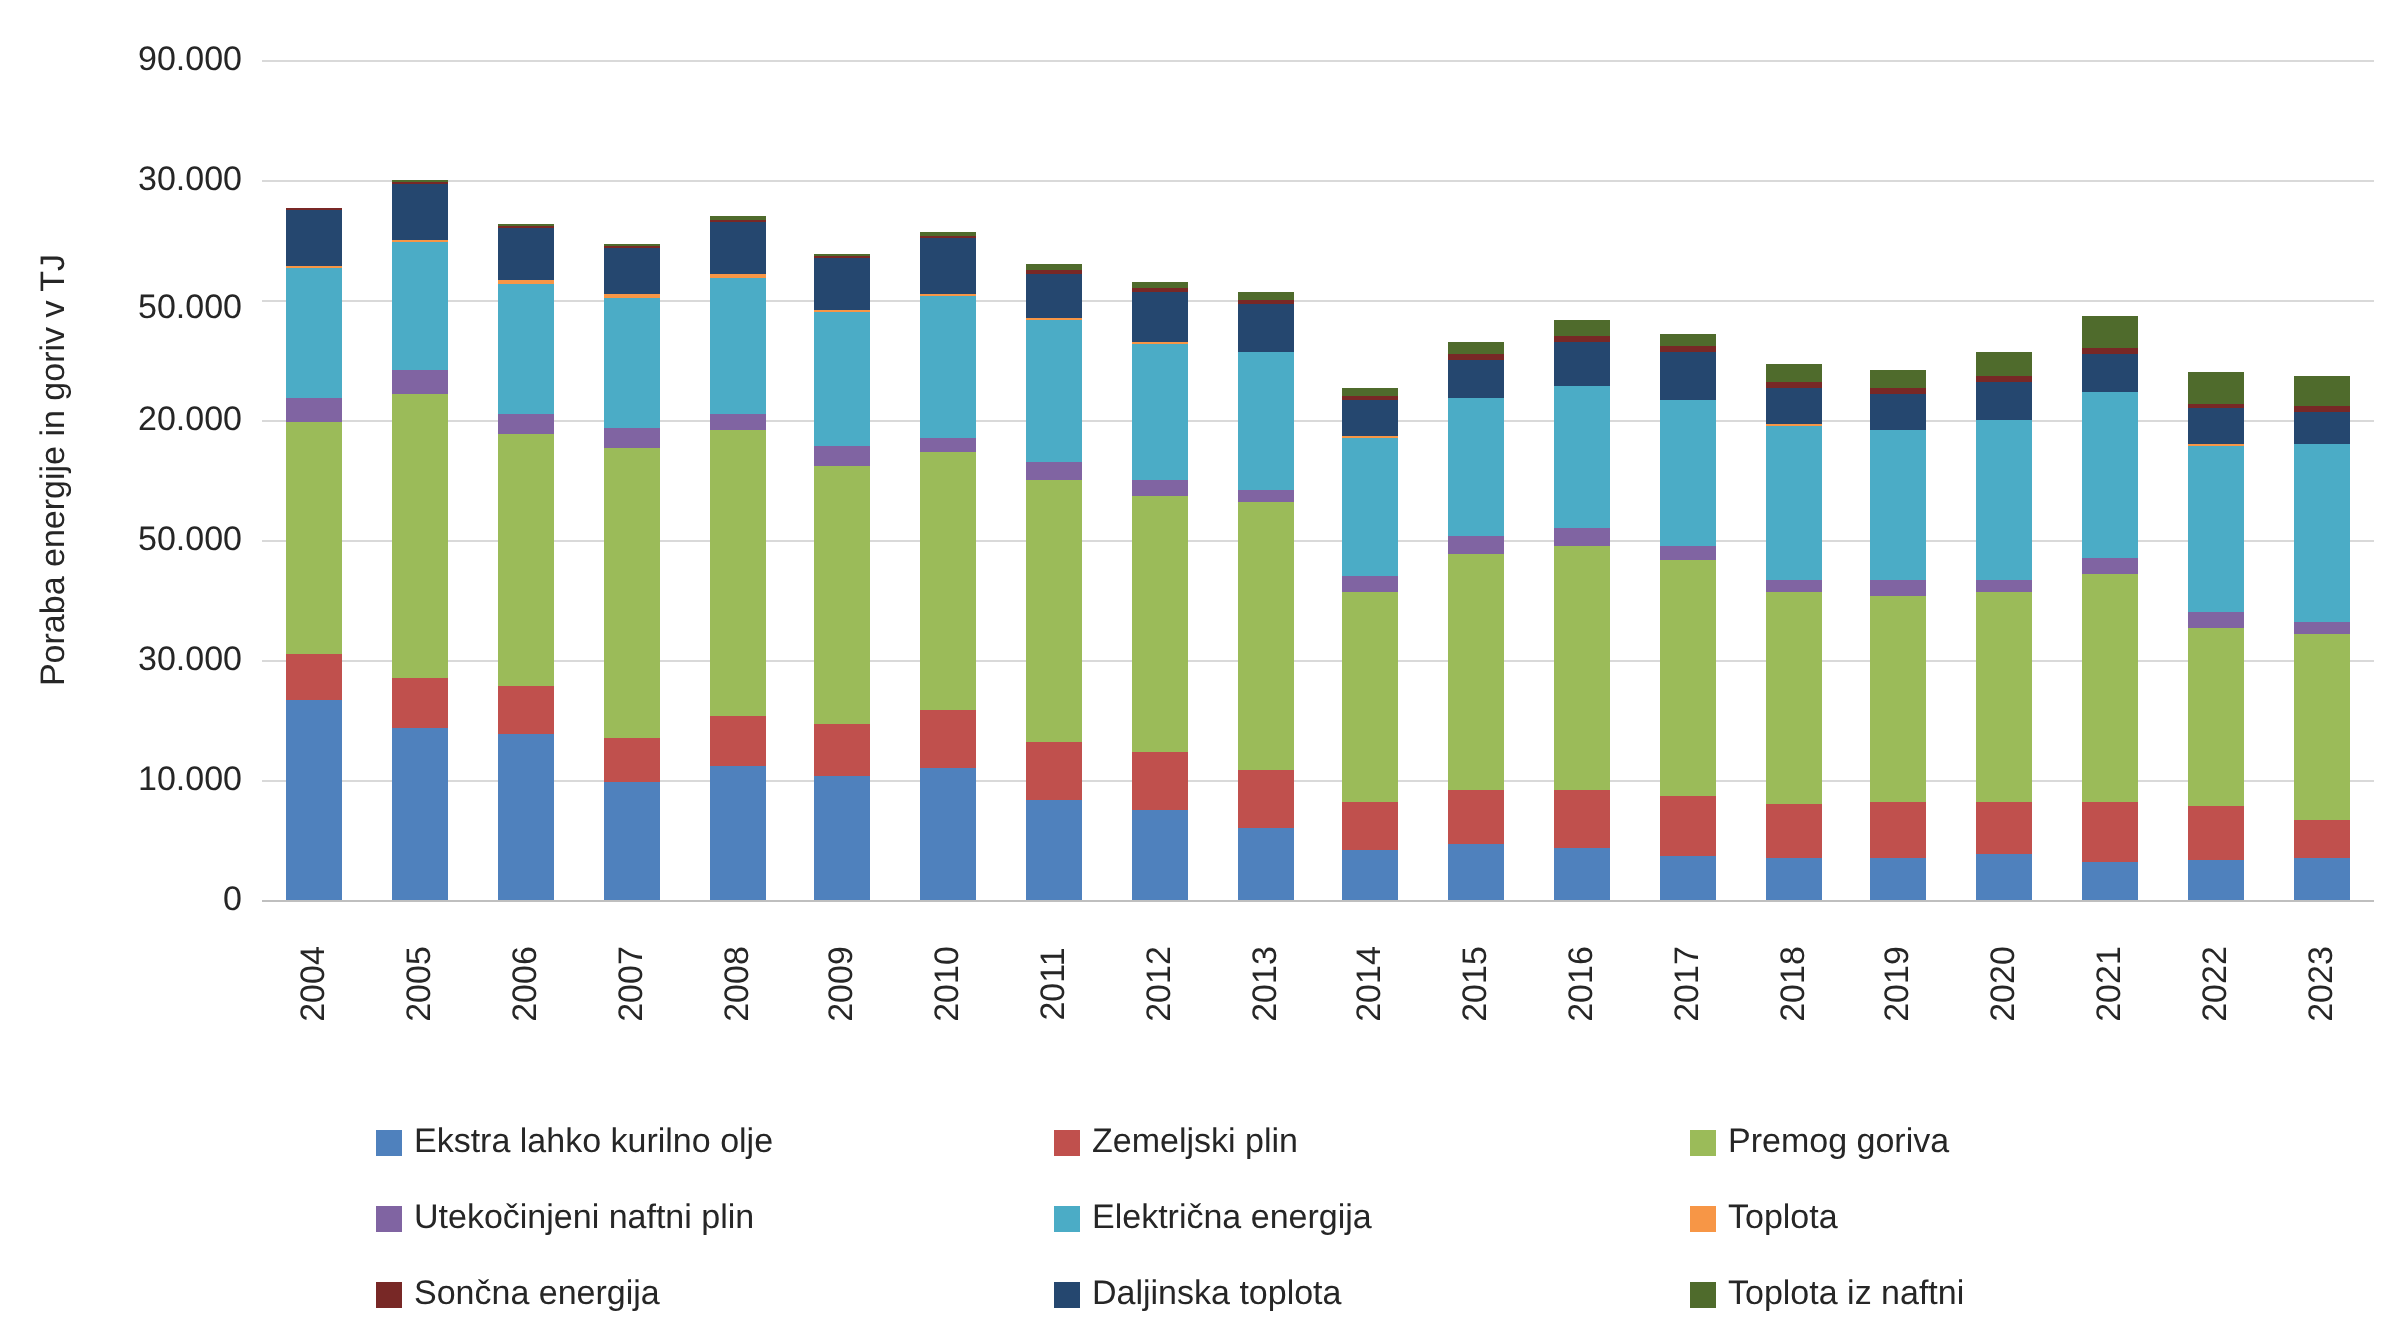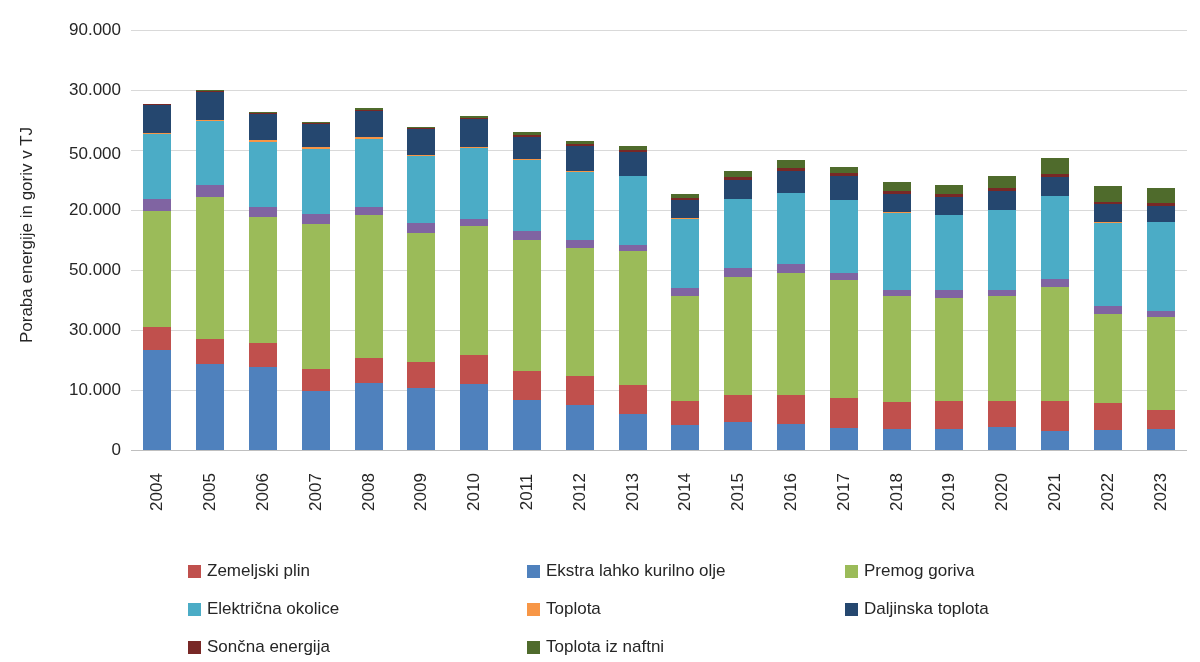--- a/index.html
+++ b/index.html
@@ -297,46 +297,50 @@
         <div class="seg" style="height: 6px; background: rgb(128, 100, 162);"></div>
         <div class="seg" style="height: 89.1px; background: rgb(75, 172, 198);"></div>
         <div class="seg" style="height: 0.3px; background: rgb(247, 150, 70);"></div>
         <div class="seg" style="height: 16.2px; background: rgb(37, 71, 111);"></div>
         <div class="seg" style="height: 2.7px; background: rgb(120, 40, 38);"></div>
         <div class="seg" style="height: 15px; background: rgb(79, 107, 44);"></div>
       </div>
     </div>
   <div id="legend">
       <div class="legend-item">
+        <span class="legend-swatch" style="background: rgb(79, 129, 189);"></span>
+        <span>Ekstra lahko kurilno olje</span>
+      </div>
+      <div class="legend-item">
         <span class="legend-swatch" style="background: rgb(192, 80, 77);"></span>
         <span>Zemeljski plin</span>
       </div>
       <div class="legend-item">
-        <span class="legend-swatch" style="background: rgb(79, 129, 189);"></span>
-        <span>Ekstra lahko kurilno olje</span>
-      </div>
-      <div class="legend-item">
         <span class="legend-swatch" style="background: rgb(155, 187, 89);"></span>
         <span>Premog goriva</span>
       </div>
       <div class="legend-item">
+        <span class="legend-swatch" style="background: rgb(128, 100, 162);"></span>
+        <span>Utekočinjeni naftni plin</span>
+      </div>
+      <div class="legend-item">
         <span class="legend-swatch" style="background: rgb(75, 172, 198);"></span>
-        <span>Električna okolice</span>
+        <span>Električna energija</span>
       </div>
       <div class="legend-item">
         <span class="legend-swatch" style="background: rgb(247, 150, 70);"></span>
         <span>Toplota</span>
       </div>
       <div class="legend-item">
+        <span class="legend-swatch" style="background: rgb(120, 40, 38);"></span>
+        <span>Sončna energija</span>
+      </div>
+      <div class="legend-item">
         <span class="legend-swatch" style="background: rgb(37, 71, 111);"></span>
         <span>Daljinska toplota</span>
-      </div>
-      <div class="legend-item">
-        <span class="legend-swatch" style="background: rgb(120, 40, 38);"></span>
-        <span>Sončna energija</span>
       </div>
       <div class="legend-item">
         <span class="legend-swatch" style="background: rgb(79, 107, 44);"></span>
         <span>Toplota iz naftni</span>
       </div>
     </div>
 <div class="ytick" style="left: 21px; top: 440px;">0</div>
     <div class="ytick" style="left: 21px; top: 380px;">10.000</div>
     <div class="ytick" style="left: 21px; top: 320px;">30.000</div>
     <div class="ytick" style="left: 21px; top: 260px;">50.000</div>

